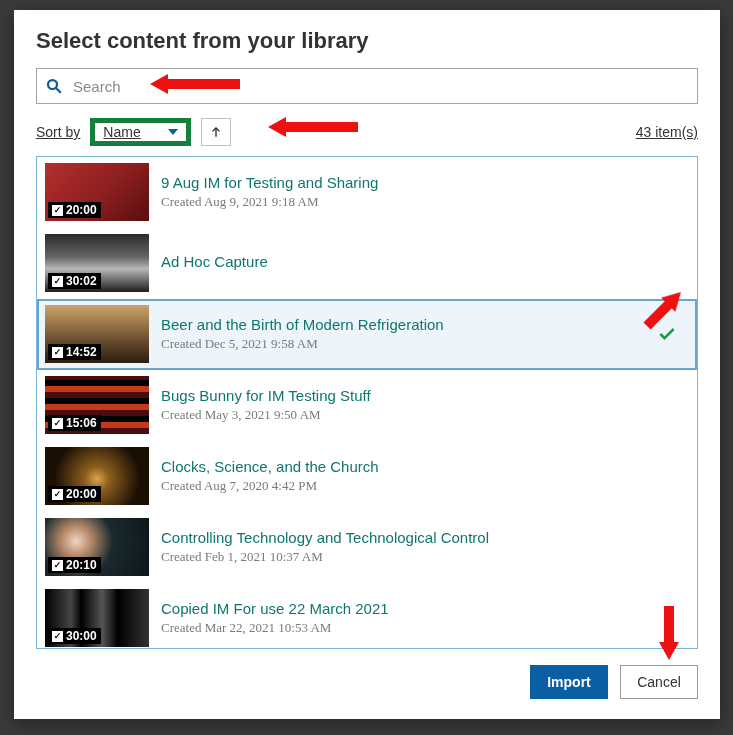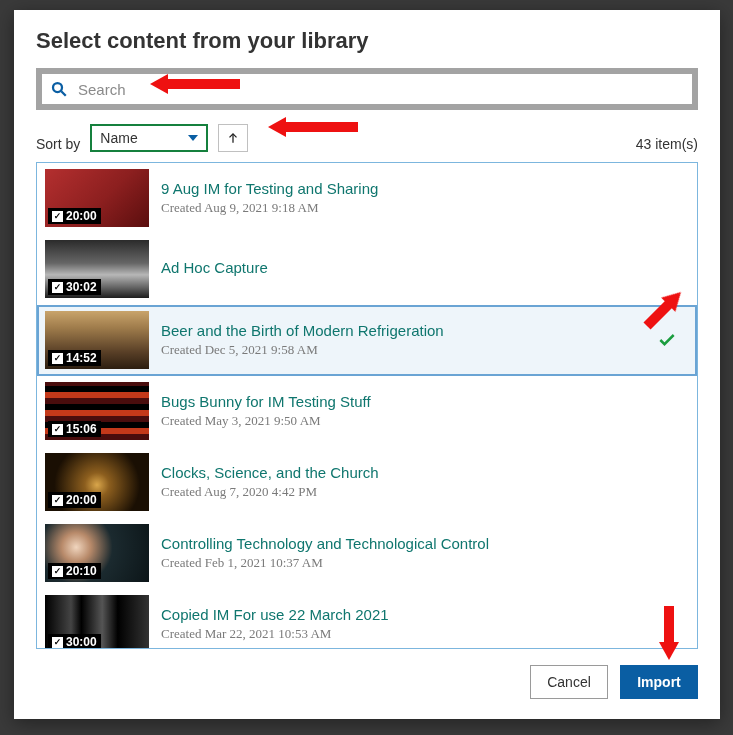--- a/index.html
+++ b/index.html
@@ -21,49 +21,50 @@
     padding: 18px 22px 20px 22px;
     display: flex;
     flex-direction: column;
   }
   .title {
     font-size: 22px;
     color: #333;
     margin: 0 0 14px 0;
   }
   .search-wrap {
-    border: 6px solid #a3a3a3;
-    height: 42px;
+    border: 1px solid #a3a3a3;
+    height: 36px;
     display: flex;
     align-items: center;
     padding: 0 8px;
     margin-bottom: 14px;
   }
   .search-wrap svg { flex: none; }
   .search-input {
     border: none;
     outline: none;
     font-size: 15px;
     margin-left: 8px;
     width: 100%;
     color: #333;
   }
   .search-input::placeholder { color: #8a8a8a; }
   .sort-row {
     display: flex;
-    align-items: flex-end;
+    align-items: center;
     gap: 10px;
     margin-bottom: 10px;
     color: #333;
     font-size: 14px;
+    text-decoration: underline;
   }
   .sort-select {
-    border: 2px solid #15803d;
+    border: 5px solid #15803d;
     height: 28px;
-    width: 118px;
+    width: 101px;
     display: flex;
     align-items: center;
     justify-content: space-between;
     padding: 0 8px;
     font-size: 14px;
     color: #333;
     cursor: pointer;
   }
   .caret-down {
     width: 0; height: 0;
@@ -329,22 +330,22 @@
     </div>
     <div class="meta">
       <p class="item-title">Copied IM For use 22 March 2021</p>
       <p class="item-sub">Created Mar 22, 2021 10:53 AM</p>
     </div>
 
   </div>
     </div>
 
   <div class="footer">
+    <div class="btn primary">Import</div>
     <div class="btn cancel">Cancel</div>
-    <div class="btn primary">Import</div>
   </div>
 
 </div>
 
 <div class="arrow arrow-h" style="top:75px; left:150px; width:90px;"></div>
 <div class="arrow arrow-h" style="top:118px; left:268px; width:90px;"></div>
 <div class="arrow arrow-h arrow-diag" style="top:300px; left:640px; width:48px;"></div>
 <div class="arrow arrow-v" style="top:606px; left:660px; height:54px;"></div>
 
 </body></html>

